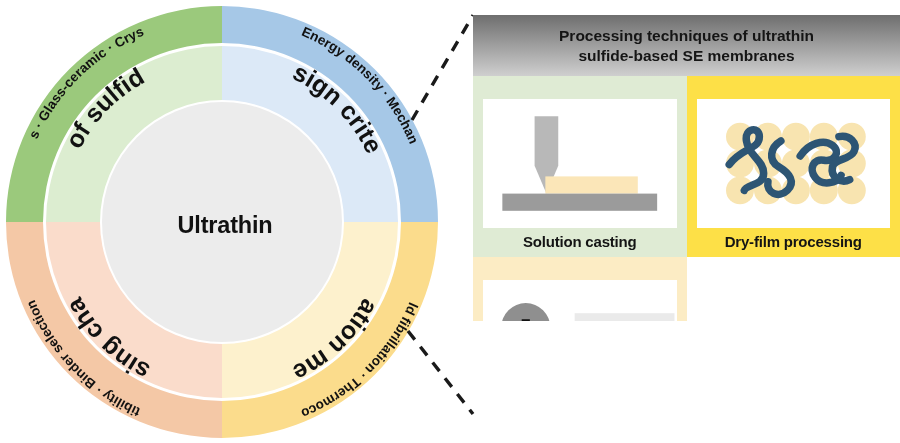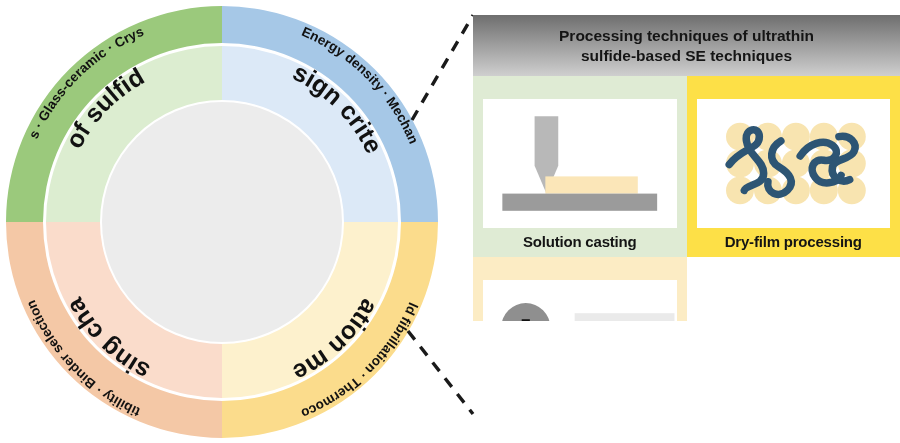--- a/index.html
+++ b/index.html
@@ -106,33 +106,34 @@
       </text>
       <text class="ringtxt inner">
         <textPath href="#arcBR-in" startOffset="50%" text-anchor="middle">Fabrication methods</textPath>
       </text>
       <text class="ringtxt inner">
         <textPath href="#arcBL-in" startOffset="50%" text-anchor="middle">Processing challenges</textPath>
       </text>
     </svg>
 
     <div class="hub-text">
+      <div class="hub-line">Ultrathin</div>
     </div>
   </div>
 
   <svg id="connectors" viewBox="0 0 900 443">
     <line x1="412" y1="120" x2="473" y2="15" stroke="#1A1A1A" stroke-width="3.4" stroke-dasharray="11 9" stroke-linecap="butt"></line>
     <line x1="408" y1="331" x2="473" y2="414" stroke="#1A1A1A" stroke-width="3.4" stroke-dasharray="11 9" stroke-linecap="butt"></line>
   </svg>
 
   <div id="panel">
 
     <div id="panel-header">
       <div class="hdr-line">Processing techniques of ultrathin</div>
-      <div class="hdr-line">sulfide-based SE techniques</div>
+      <div class="hdr-line">sulfide-based SE membranes</div>
     </div>
 
     <div id="grid">
 
       <div class="cell" style="background:#DFEBD4">
         <div class="art">
           <svg viewBox="0 0 180 120" preserveAspectRatio="xMidYMid meet">
 
             <path d="M 48 16 L 70 16 L 70 62 L 59 88 L 48 62 Z" fill="#B8B8B8"></path>
 

